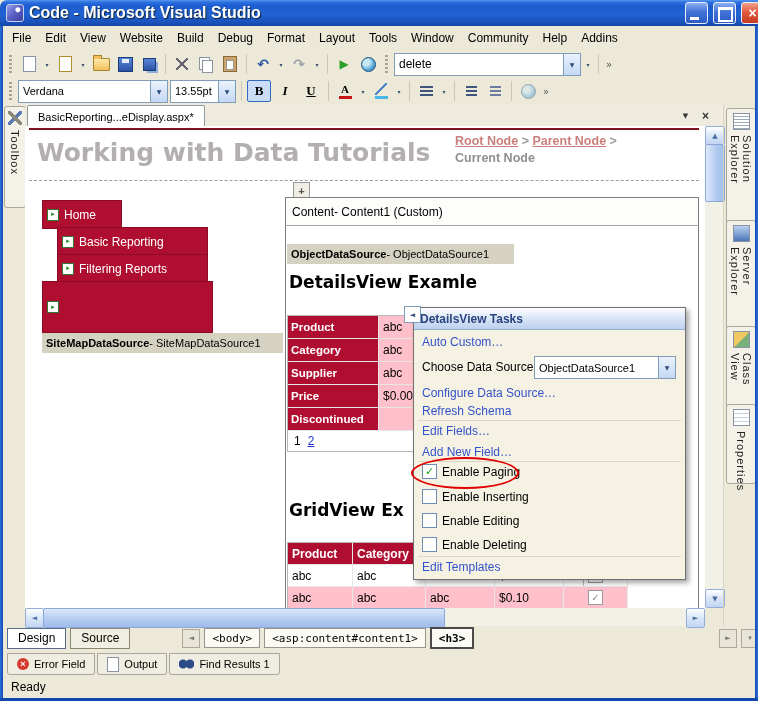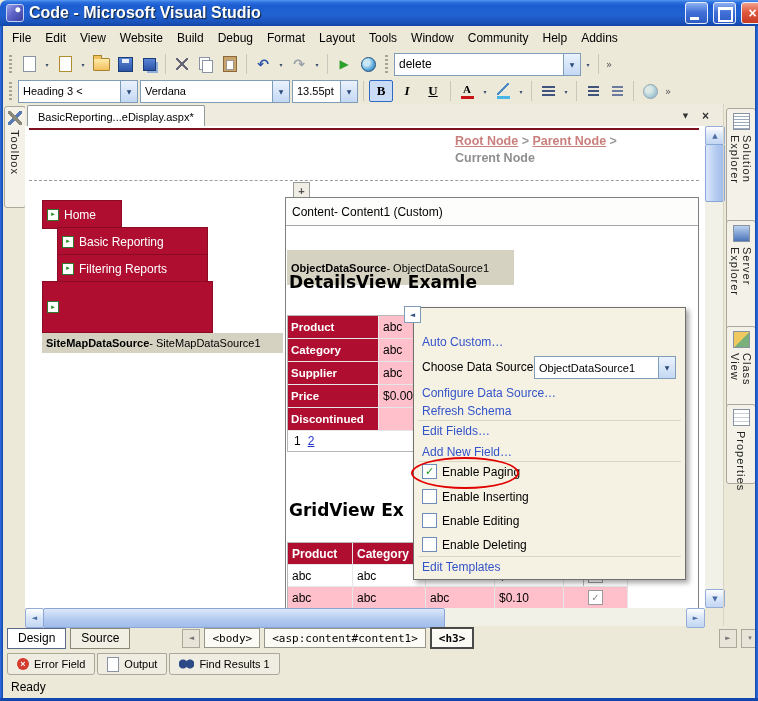--- a/index.html
+++ b/index.html
@@ -192,24 +192,20 @@
       <input class="find" value="delete" style="">
       <span class="arrow g">▼</span>
     </span>
     <span class="dd g">▾</span>
     <span class="sep"></span>
     <span class="dd g" style="font-size:10px;color:#555">»</span>
   </div>
 
   <div class="abs toolbar" style="left:3px;top:78px;width:752px;height:26px">
     <span class="grip"></span>
-    <span class="xp-combo" style="width:118px">
-      <span class="val">Heading 3 &lt;</span>
-      <span class="arrow g">▼</span>
-    </span>
     <span class="xp-combo" style="width:148px">
       <span class="val">Verdana</span>
       <span class="arrow g">▼</span>
     </span>
     <span class="xp-combo" style="width:64px">
       <span class="val">13.55pt</span>
       <span class="arrow g">▼</span>
     </span>
     <span class="sep"></span>
     <span class="fmt-btn on">B</span>
@@ -260,20 +256,21 @@
     <div class="doc-tab">
       <span>BasicReporting...eDisplay.aspx*</span>
     </div>
     <span class="strip-btn g" style="right:30px;font-size:7px">▼</span>
     <span class="strip-btn" style="right:10px;font-size:12px;font-weight:bold">×</span>
   </div>
 
   <div class="abs doc">
     <div class="abs toprule" style="left:4px;top:2px;width:670px;height:2px"></div>
     <div class="abs page-head" style="left:4px;top:4px;width:670px;height:50px">
+      <span class="abs page-title" style="left:8px;top:8px">Working with Data Tutorials</span>
       <div class="abs crumbs" style="right:12px;top:3px;width:232px">
         <span class="crumb-link">Root Node</span>
         <span class="crumb-sep">&gt;</span>
         <span class="crumb-link">Parent Node</span>
         <span class="crumb-sep">&gt;</span><br>
         <span class="crumb-cur">Current Node</span>
       </div>
     </div>
 
     <div class="abs mv" style="left:268px;top:56px">+</div>
@@ -299,21 +296,21 @@
       <span> - SiteMapDataSource1</span>
     </div>
 
     <div class="panel" style="left:260px;top:71px;width:412px;height:420px">
       <div class="panel-head">
         <span style="font-weight:normal">Content</span>
         <span> - Content1 (Custom)</span>
       </div>
     </div>
 
-    <div class="srcbox" style="left:262px;top:124px;width:219px;height:35px">
+    <div class="srcbox" style="left:262px;top:118px;width:219px;height:20px">
       <span style="font-weight:bold">ObjectDataSource</span>
       <span> - ObjectDataSource1</span>
     </div>
 
     <span class="h3" style="left:264px;top:146px">DetailsView Examle</span>
 
     <div class="dv" style="left:262px;top:189px;width:134px">
       <div class="dv-row">
         <span class="dv-label">Product</span>
         <span class="dv-value">abc</span>
@@ -366,20 +363,23 @@
         <span class="cell" style="width:60px;background:#FFC0CB">$0.10</span>
         <span class="cell" style="width:55px;background:#FFC0CB">
             <span class="gcb g">✓</span>
           </span>
       </div>
     </div>
 
     <span class="smart-arrow g" style="left:379px;top:180px">◄</span>
 
     <div class="popup" style="left:388px;top:181px;width:271px;height:271px">
+      <div class="pop-head">
+        <span>DetailsView Tasks</span>
+      </div>
       <span class="pop-link" style="left:8px;top:27px">Auto Custom…</span>
       <span class="abs" style="left:8px;top:52px;font-size:12px">Choose Data Source:</span>
       <span class="xp-combo abs" style="left:120px;top:48px;width:140px">
         <span class="val">ObjectDataSource1</span>
         <span class="arrow g">▼</span>
       </span>
       <span class="pop-link" style="left:8px;top:78px">Configure Data Source…</span>
       <span class="pop-link" style="left:8px;top:96px">Refresh Schema</span>
       <span class="pop-sep" style="top:112px"></span>
       <span class="pop-link" style="left:8px;top:116px">Edit Fields…</span>

